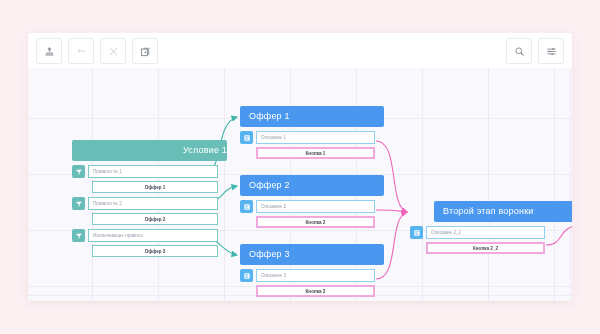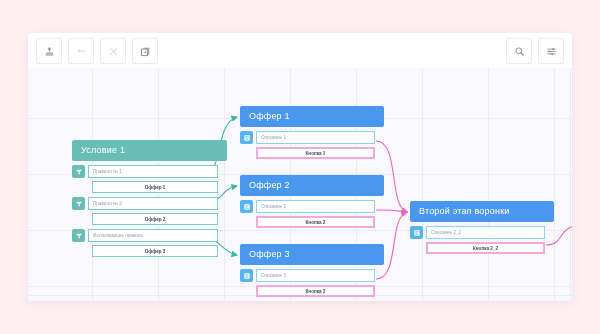--- a/index.html
+++ b/index.html
@@ -49,21 +49,21 @@
 
   
   .node{position:absolute;}
   .node-head{
     height:21px;line-height:21px;
     font-size:9px;color:#ffffff;
     padding-left:9px;letter-spacing:.2px;
     border-radius:2px;
     white-space:nowrap;overflow:hidden;
   }
-  .head-teal{background:#69bdb7;}
+  .head-teal{background:#69bdb7;text-align:right;}
   .head-blue{background:#4a97ef;}
   .row-icon{
     width:13px;height:13px;border-radius:2px;flex:none;
     display:flex;align-items:center;justify-content:center;
   }
   .ic-teal{background:#69bdb7;}
   .ic-blue{background:#57b4f0;}
 
   .field{
     height:13px;box-sizing:border-box;
@@ -101,21 +101,21 @@
   .offer .line1 .field{width:119px;}
   .offer .line2{margin-top:3px;margin-left:16px;}
   .offer .line2 .btnrow{width:119px;}
 
   #node-offer1{left:212px;top:38px;}
   #node-offer2{left:212px;top:107px;}
   #node-offer3{left:212px;top:176px;}
 
   
   #node-funnel{left:382px;top:133px;width:135px;}
-  #node-funnel .node-head{width:135px;}
+  #node-funnel .node-head{width:135px;margin-left:24px;}
   #node-funnel .line1{display:flex;align-items:center;gap:3px;margin-top:4px;}
   #node-funnel .line1 .field{width:119px;}
   #node-funnel .line2{margin-top:3px;margin-left:16px;}
   #node-funnel .line2 .btnrow{width:119px;}
 </style>
 </head>
 <body>
 
 <div class="page">
   <div class="card">

